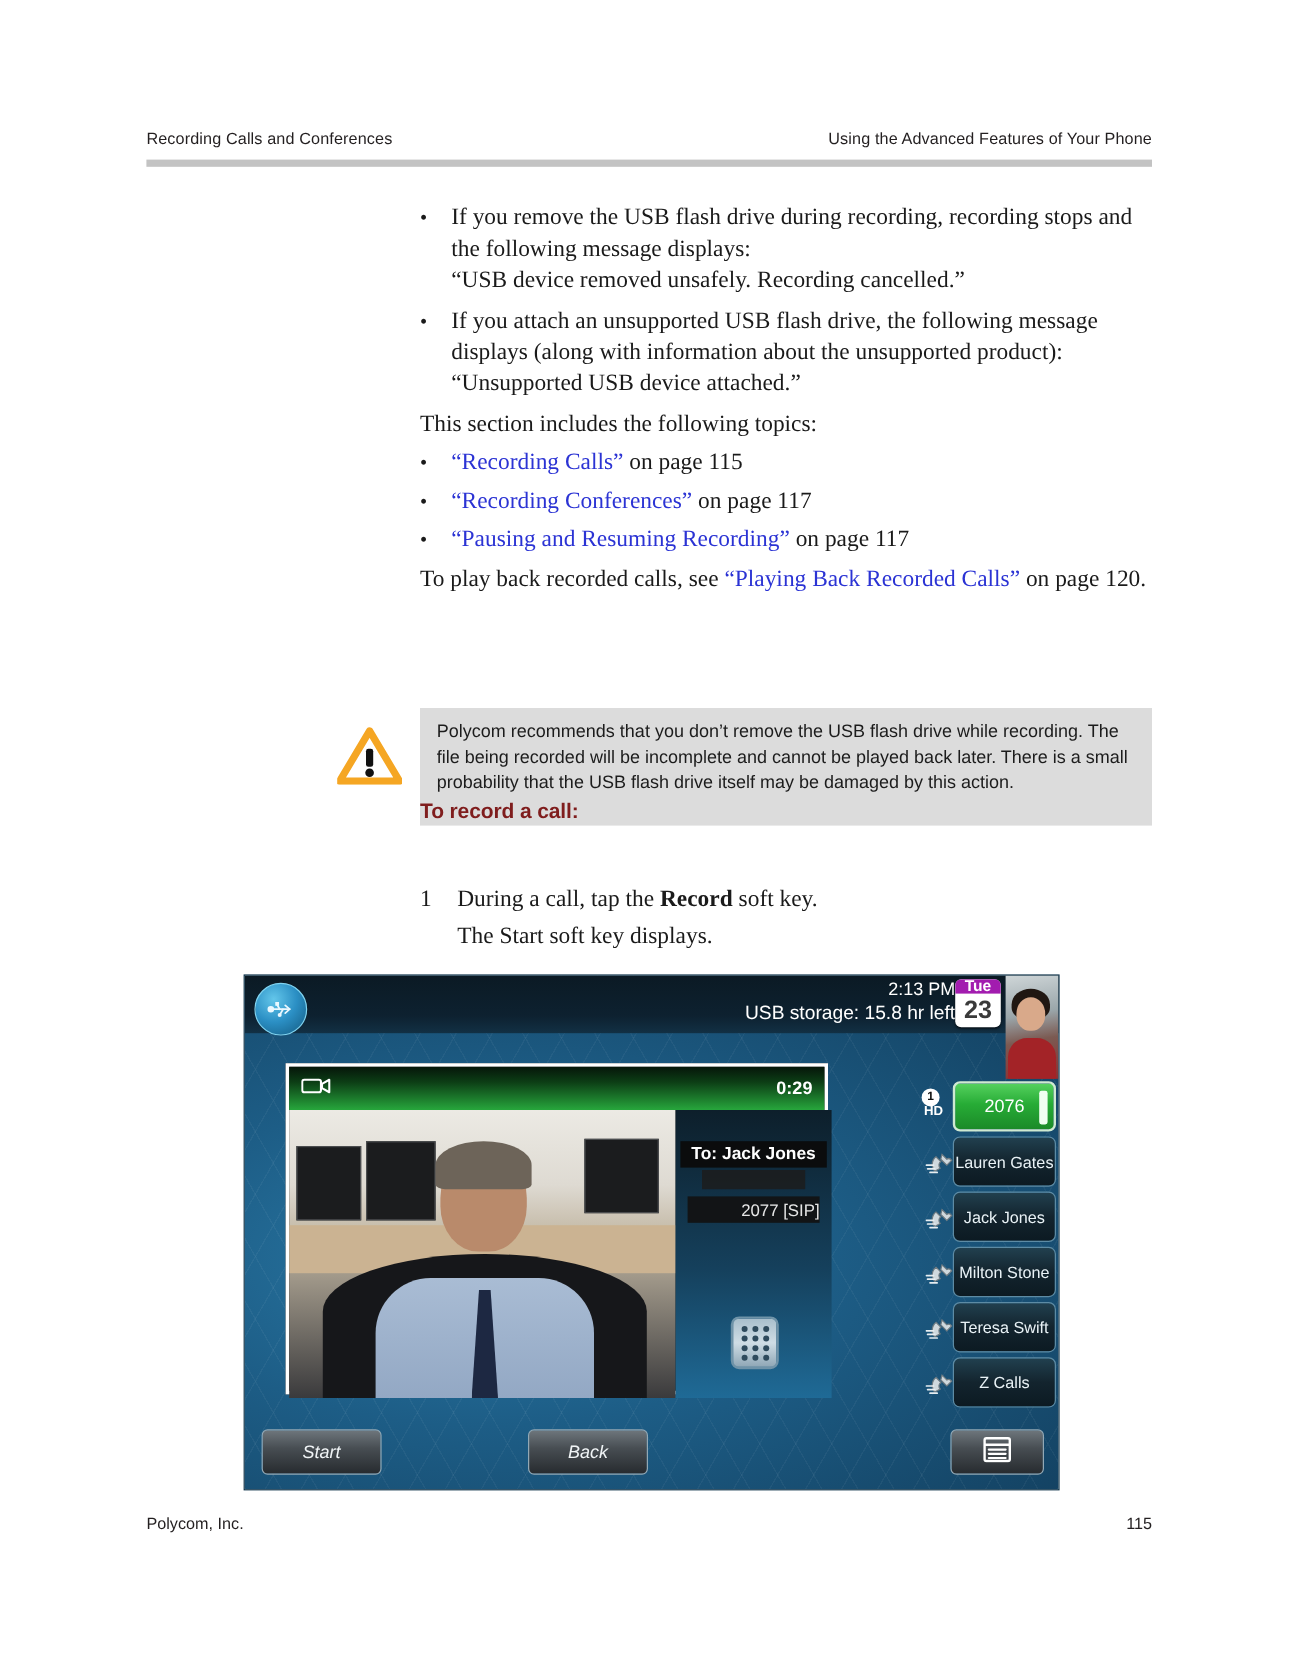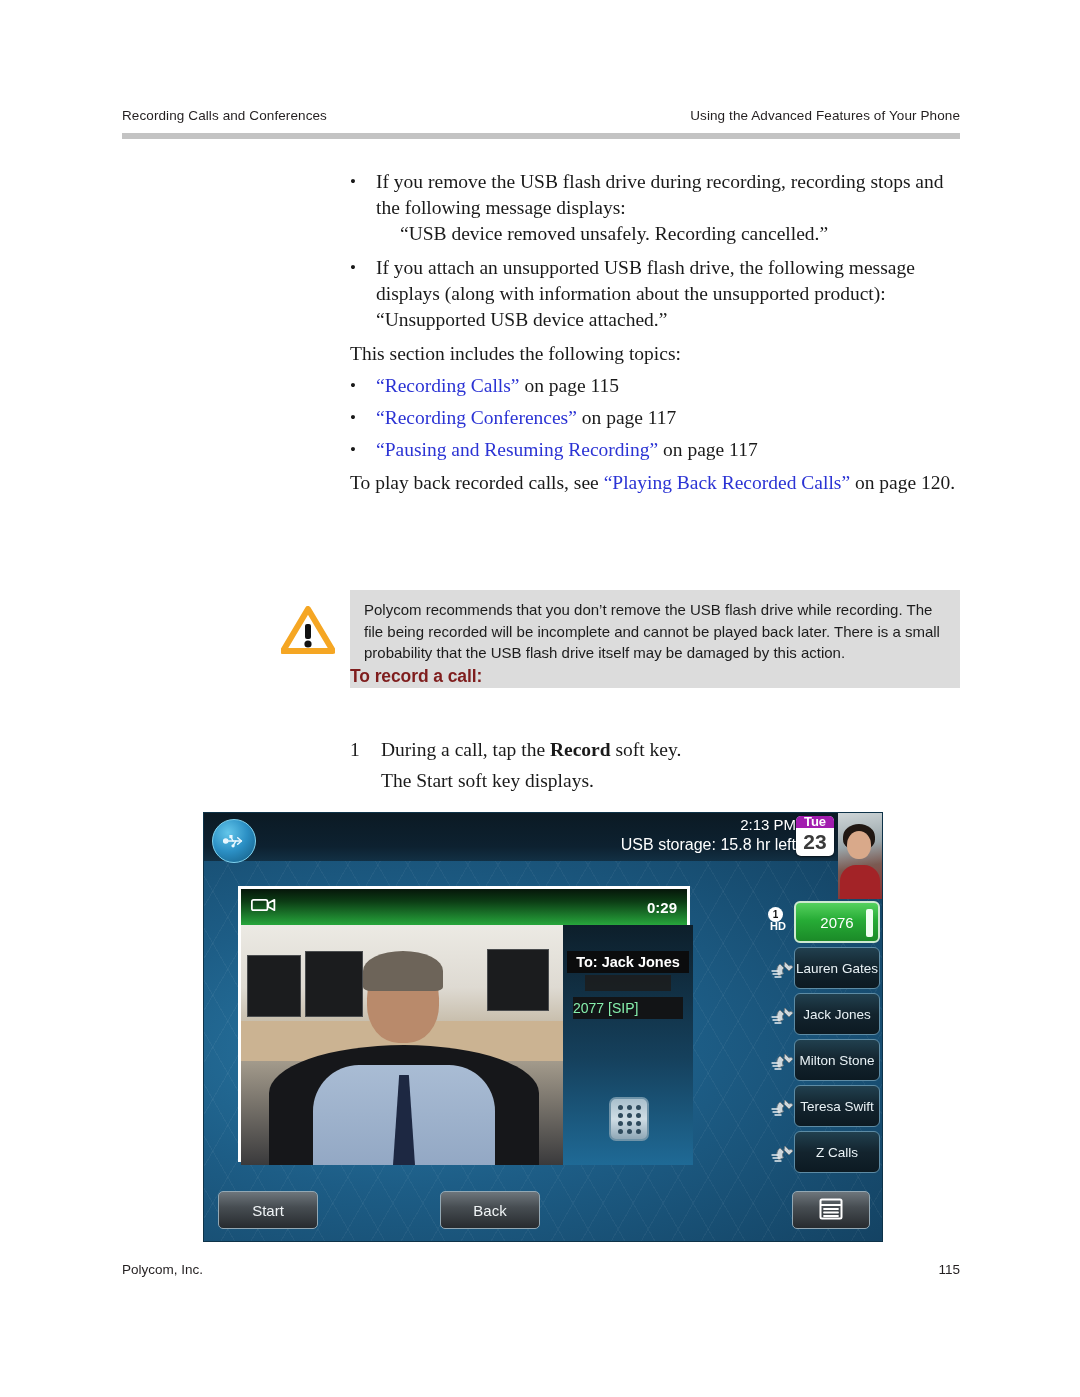--- a/index.html
+++ b/index.html
@@ -270,21 +270,21 @@
     position: absolute; left: 22px; top: 50px;
     width: 86px; height: 16px;
     background: #1c1c1c; opacity: .85;
   }
   .sip-line {
     position: absolute; left: 10px; top: 72px;
     width: 110px;
     background: #121416;
     font-family: "Liberation Sans", sans-serif;
     font-size: 14px; line-height: 22px;
-    color: #86efac; text-align: left;
+    color: #e5e5e5; text-align: right;
   }
   .dialpad-btn {
     position: absolute; left: 46px; top: 172px;
     width: 40px; height: 44px;
     border-radius: 7px;
     background: linear-gradient(180deg, #a9bfcc 0%, #cfdde5 50%, #8fa7b6 100%);
     border: 2px solid #6f93a8;
     display: flex; align-items: center; justify-content: center;
   }
   .dp-grid {
@@ -346,21 +346,21 @@
   }
   .hd-text {
     position: absolute; left: 2px; top: 13px;
     font-family: "Liberation Sans", sans-serif;
     font-size: 11px; font-weight: bold; color: #ffffff;
   }
 
   
   .softkeys {
     position: absolute; left: 0; bottom: 0;
-    width: 680px; height: 58px;
+    width: 680px; height: 58px; font-style: italic;
   }
   .sk {
     position: absolute; top: 8px;
     height: 38px;
     border-radius: 5px;
     border: 1px solid #93a8b4;
     background: linear-gradient(180deg, #6e767c 0%, #474d52 42%, #272b2f 100%);
     display: flex; align-items: center; justify-content: center;
     font-family: "Liberation Sans", sans-serif;
     font-size: 15px;
@@ -392,21 +392,21 @@
   </div>
   <div class="header-rule"></div>
 
   <div class="content">
 
     <div class="bullet-row" style="left:350px; top:169px; width:598px;">
       <span class="bullet-dot">•</span>
       <span class="bullet-text">If you remove the USB flash drive during recording, recording stops and the following message displays:</span>
     </div>
 
-    <div class="blk" style="left:376px; top:221px; width:572px;margin-left:24px;">“USB device removed unsafely. Recording cancelled.”</div>
+    <div class="blk" style="left:376px; top:221px; width:572px;">“USB device removed unsafely. Recording cancelled.”</div>
 
     <div class="bullet-row" style="left:350px; top:255px; width:598px;">
       <span class="bullet-dot">•</span>
       <span class="bullet-text">If you attach an unsupported USB flash drive, the following message displays (along with information about the unsupported product):</span>
     </div>
 
     <div class="blk" style="left:376px; top:307px; width:572px;">“Unsupported USB device attached.”</div>
 
     <div class="blk" style="left:350px; top:341px; width:598px;">This section includes the following topics:</div>
 

